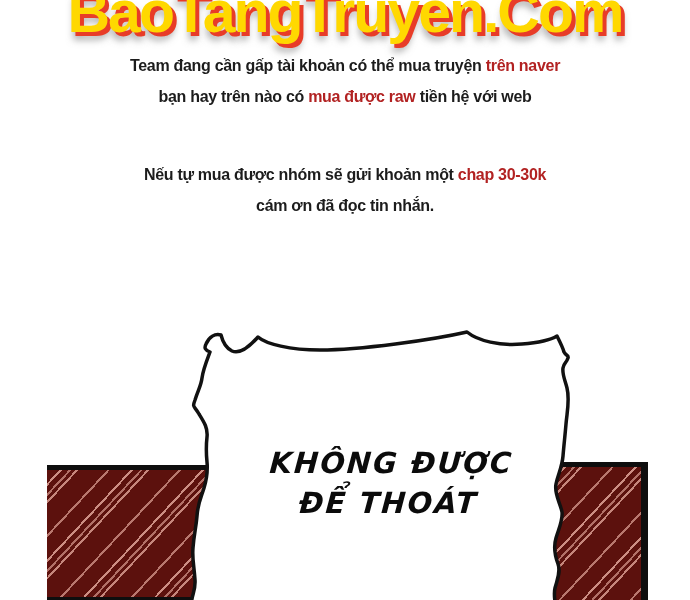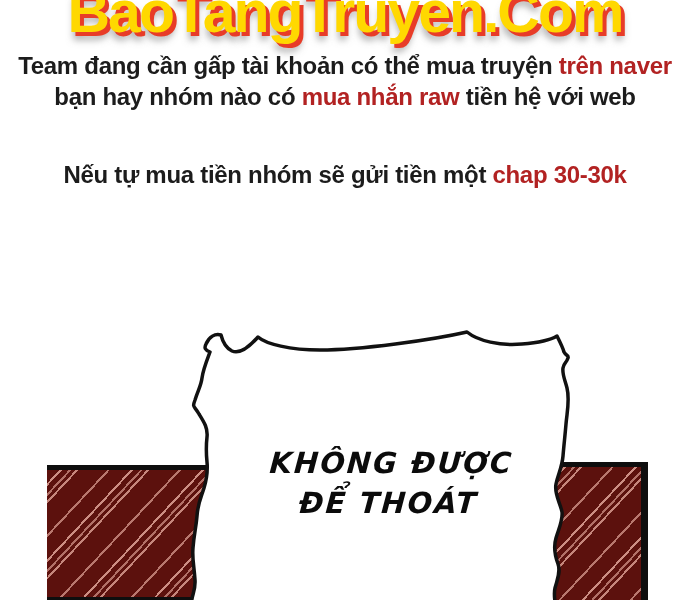--- a/index.html
+++ b/index.html
@@ -22,21 +22,21 @@
     text-shadow:
       4px 4px 0 #E83C28,
       2px 8px 7px rgba(110,110,110,0.55);
     white-space:nowrap;
   }
   
   .notice{
     position:absolute;left:0;right:0;
     text-align:center;
     font-weight:700;
-    font-size:24px;
+    font-size:16px;
     line-height:31px;
     letter-spacing:-0.3px;
     color:#1C1C1C;
   }
   .notice.p1{top:50px;}
   .notice.p2{top:159px;}
   .red{color:#B22222;}
   
   .panel{
     position:absolute;
@@ -81,25 +81,26 @@
 </style>
 </head>
 <body>
 
 <div class="page">
 
   <div class="site-title">BaoTangTruyen.Com</div>
 
   <div class="notice p1">
     <div><span>Team đang cần gấp tài khoản có thể mua truyện </span><span class="red">trên naver</span></div>
-    <div><span>bạn hay nhóm nào có </span><span class="red">mua nhắn raw</span><span> tiền hệ với web</span></div>
+    <div><span>bạn hay trên nào có </span><span class="red">mua được raw</span><span> tiền hệ với web</span></div>
   </div>
 
   <div class="notice p2">
-    <div><span>Nếu tự mua tiền nhóm sẽ gửi tiền một </span><span class="red">chap 30-30k</span></div>
+    <div><span>Nếu tự mua được nhóm sẽ gửi khoản một </span><span class="red">chap 30-30k</span></div>
+    <div><span>cám ơn đã đọc tin nhắn.</span></div>
   </div>
 
   <div class="panel panel-left"></div>
   <div class="panel panel-right"></div>
 
   <svg class="bubble-svg" width="690" height="600" viewBox="0 0 690 600">
     <path d="M 191 612
          C 190 596, 196 592, 195 580
          C 194 565, 192 558, 193 548
          C 194 534, 196 528, 197 516

